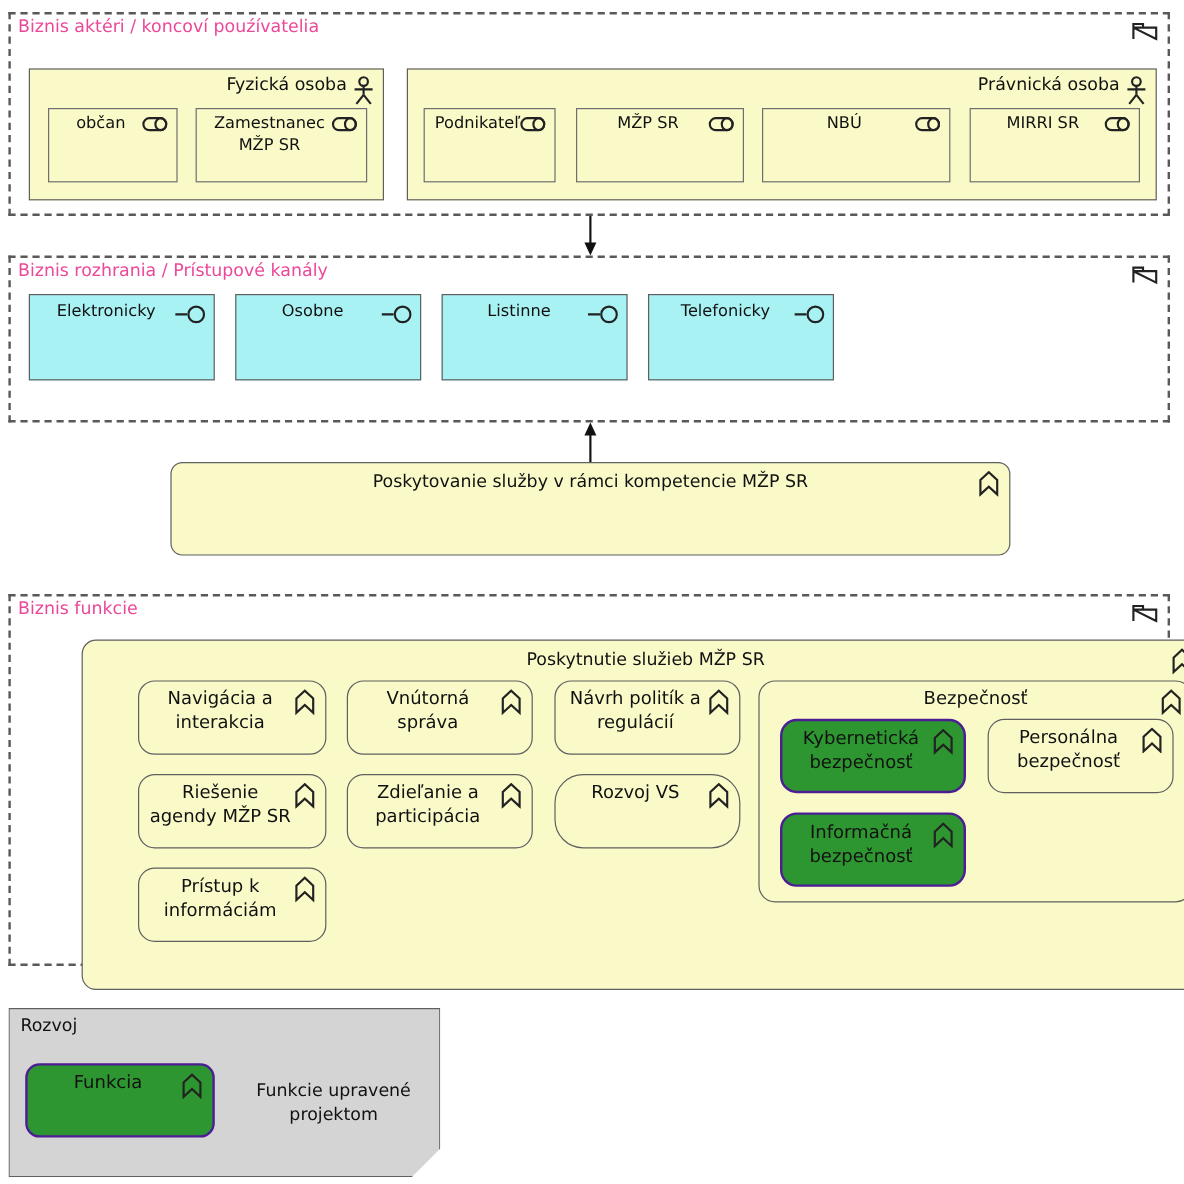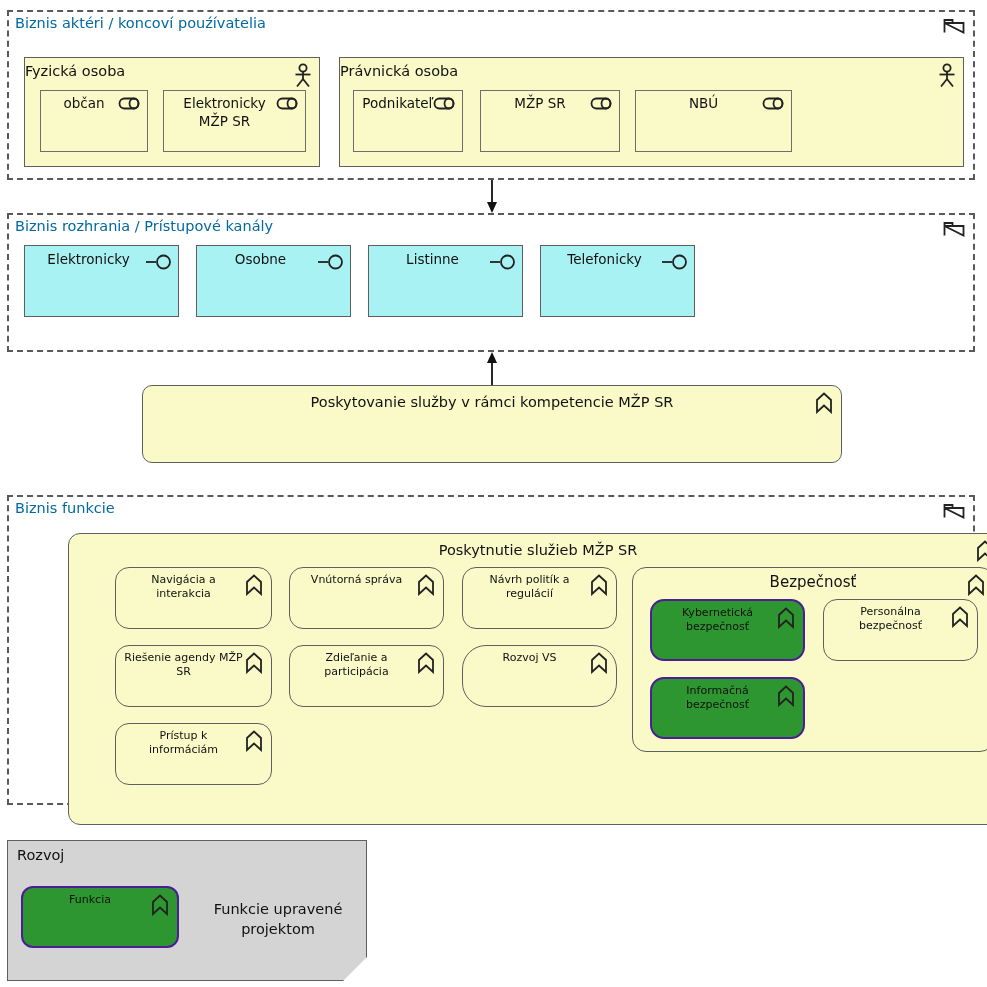--- a/index.html
+++ b/index.html
@@ -1,41 +1,41 @@
 <!DOCTYPE html>
 <html><head>
 <meta charset="utf-8">
 <style>
   html,body{margin:0;padding:0;background:#ffffff;}
   body{font-family:"DejaVu Sans","Liberation Sans",sans-serif;color:#111;}
   #canvas{position:relative;width:987px;height:987px;background:#ffffff;overflow:hidden;}
 
   
   .group{position:absolute;border:2px dashed #595959;background:#ffffff;box-sizing:border-box;}
-  .group-title{position:absolute;top:3px;left:6px;font-size:14.5px;color:#0369a1;white-space:nowrap;}
+  .group-title{position:absolute;top:3px;left:6px;font-size:14.5px;color:#ec4899;white-space:nowrap;}
   .folder-icon{position:absolute;top:6px;right:8px;width:22px;height:16px;}
 
   
   .ybox{position:absolute;background:#FAFAC8;border:1.6px solid #5f5f5f;box-sizing:border-box;}
-  .ybox-title{position:absolute;top:5px;left:0;right:30px;text-align:left;font-size:14.5px;}
+  .ybox-title{position:absolute;top:5px;left:0;right:30px;text-align:right;font-size:14.5px;}
   .actor-icon{position:absolute;top:5px;right:6px;width:20px;height:26px;}
 
   
   .rolebox{position:absolute;background:#FAFAC8;border:1.6px solid #6e6e6e;box-sizing:border-box;}
   .rolebox .lbl{position:absolute;top:4px;left:6px;right:26px;text-align:center;font-size:13.5px;line-height:1.3;overflow-wrap:anywhere;}
   .role-icon{position:absolute;top:6px;right:5px;width:24px;height:13px;}
 
   
   .chanbox{position:absolute;background:#A9F2F4;border:1.6px solid #5f5f5f;box-sizing:border-box;}
   .chanbox .lbl{position:absolute;top:5px;left:6px;right:32px;text-align:center;font-size:13.5px;}
   .iface-icon{position:absolute;top:8px;right:6px;width:26px;height:16px;}
 
   
   .fnbox{position:absolute;background:#FAFAC8;border:1.4px solid #5f5f5f;border-radius:14px;box-sizing:border-box;}
-  .fnbox .lbl{position:absolute;top:5px;left:8px;right:28px;text-align:center;font-size:11px;line-height:1.3;overflow-wrap:anywhere;}
+  .fnbox .lbl{position:absolute;top:5px;left:8px;right:28px;text-align:center;font-size:15px;line-height:1.3;overflow-wrap:anywhere;}
   .fnbox.big{border-radius:12px;}
   .fnbox.big>.lbl{top:7px;left:0;right:0;font-size:14.5px;}
   .fnbox.green{background:#2D9630;border:2px solid #4c1d95;}
   .fn-icon{position:absolute;top:6px;right:7px;width:20px;height:22px;}
   .fn-icon.offset{right:12px;}
 
   
   .arrow{position:absolute;width:14px;height:34px;}
 
   
@@ -75,21 +75,21 @@
       <div class="rolebox" style="left:15px;top:32px;width:108px;height:62px;">
         <div class="lbl">občan</div>
         <span class="role-icon">
           <svg width="24" height="13" viewBox="0 0 24 13">
               <rect class="stroke" x="1.5" y="1.5" width="19" height="10" rx="5"></rect>
               <ellipse class="stroke" cx="16" cy="6.5" rx="4.5" ry="5"></ellipse>
             </svg>
         </span>
       </div>
       <div class="rolebox" style="left:138px;top:32px;width:143px;height:62px;">
-        <div class="lbl">Elektronicky MŽP SR</div>
+        <div class="lbl">Zamestnanec MŽP SR</div>
         <span class="role-icon">
           <svg width="24" height="13" viewBox="0 0 24 13">
               <rect class="stroke" x="1.5" y="1.5" width="19" height="10" rx="5"></rect>
               <ellipse class="stroke" cx="16" cy="6.5" rx="4.5" ry="5"></ellipse>
             </svg>
         </span>
       </div>
     </div>
 
     <div class="ybox" style="left:330px;top:45px;width:625px;height:110px;">
@@ -116,20 +116,29 @@
         <div class="lbl">MŽP SR</div>
         <span class="role-icon">
           <svg width="24" height="13" viewBox="0 0 24 13">
               <rect class="stroke" x="1.5" y="1.5" width="19" height="10" rx="5"></rect>
               <ellipse class="stroke" cx="16" cy="6.5" rx="4.5" ry="5"></ellipse>
             </svg>
         </span>
       </div>
       <div class="rolebox" style="left:295px;top:32px;width:157px;height:62px;">
         <div class="lbl">NBÚ</div>
+        <span class="role-icon">
+          <svg width="24" height="13" viewBox="0 0 24 13">
+              <rect class="stroke" x="1.5" y="1.5" width="19" height="10" rx="5"></rect>
+              <ellipse class="stroke" cx="16" cy="6.5" rx="4.5" ry="5"></ellipse>
+            </svg>
+        </span>
+      </div>
+      <div class="rolebox" style="left:468px;top:32px;width:142px;height:62px;">
+        <div class="lbl">MIRRI SR</div>
         <span class="role-icon">
           <svg width="24" height="13" viewBox="0 0 24 13">
               <rect class="stroke" x="1.5" y="1.5" width="19" height="10" rx="5"></rect>
               <ellipse class="stroke" cx="16" cy="6.5" rx="4.5" ry="5"></ellipse>
             </svg>
         </span>
       </div>
     </div>
   </div>
 

